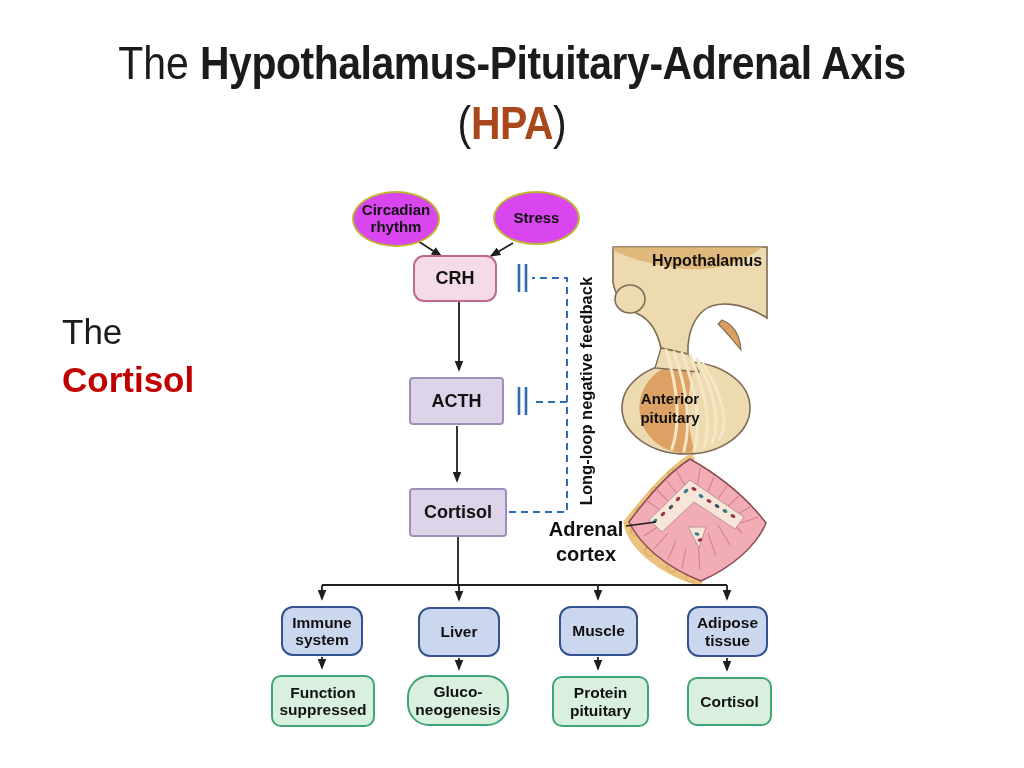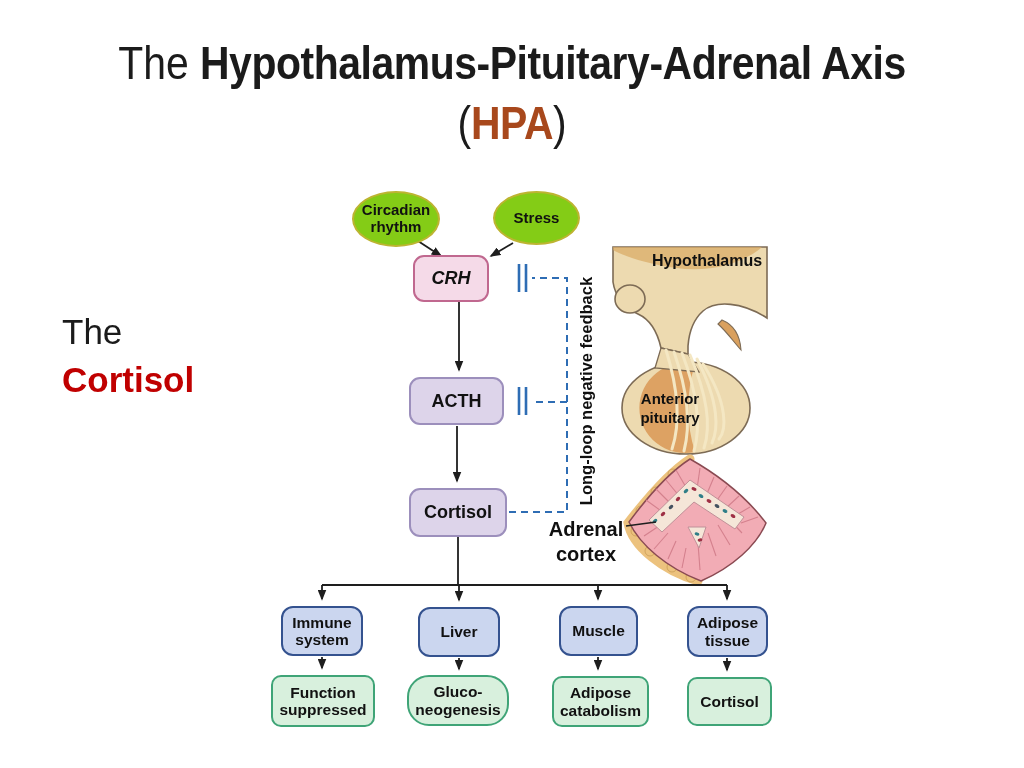--- a/index.html
+++ b/index.html
@@ -28,23 +28,23 @@
     font-size:35px; line-height:48px; font-weight:400; color:#1b1b1b;
   }
   .cap-red { font-weight:700; color:#C00000; }
 
   
   .node {
     position:absolute; display:flex; align-items:center; justify-content:center;
     text-align:center; font-weight:700; color:#111; box-sizing:border-box;
     line-height:1.12;
   }
-  .ellipse   { background:#84cc16; border:2px solid #BDB431; border-radius:50%; font-size:15px; }
+  .ellipse   { background:#d946ef; border:2px solid #BDB431; border-radius:50%; font-size:15px; }
   .box-pink  { background:#F5DAE8; border:2px solid #C0688F; border-radius:11px; font-size:18px; }
-  .box-purple{ background:#DDD4EA; border:2px solid #9C8FBC; border-radius:11px; font-size:18px;text-align:right; }
+  .box-purple{ background:#DDD4EA; border:2px solid #9C8FBC; border-radius:4px; font-size:18px;text-align:right; }
   .box-blue  { background:#CBD6EF; border:2.5px solid #34528F; border-radius:12px; font-size:15.5px; }
   .box-green { background:#D8F0DD; border:2px solid #3FA477; border-radius:10px; font-size:15.5px; }
 
   .anat-label { position:absolute; font-weight:700; color:#101010; text-align:center; line-height:1.25; }
   .lbl-hypo    { left:648px; top:251px; width:118px; font-size:16px; }
   .lbl-antpit  { left:630px; top:390px; width:80px;  font-size:15px; }
   .lbl-adrenal { left:548px; top:517px; width:76px;  font-size:20px; }
 
   .feedback-label {
     position:absolute; left:586px; top:391px;
@@ -175,21 +175,21 @@
   </g>
 </svg>
 
 <div class="node ellipse" style="left:352px; top:191px; width:88px; height:56px; padding:0 6px;">
   <span>Circadian rhythm</span>
 </div>
 <div class="node ellipse" style="left:493px; top:191px; width:87px; height:54px;">
   <span>Stress</span>
 </div>
 
-<div class="node box-pink" style="left:413px; top:255px; width:76px; height:47px;font-style:italic;">
+<div class="node box-pink" style="left:413px; top:255px; width:84px; height:47px;">
   <span>CRH</span>
 </div>
 <div class="node box-purple" style="left:409px; top:377px; width:95px; height:48px;">
   <span>ACTH</span>
 </div>
 <div class="node box-purple" style="left:409px; top:488px; width:98px; height:49px;">
   <span>Cortisol</span>
 </div>
 
 <div class="node box-blue" style="left:281px; top:606px; width:82px; height:50px; padding:0 8px;">
@@ -205,21 +205,21 @@
   <span>Adipose tissue</span>
 </div>
 
 <div class="node box-green" style="left:271px; top:675px; width:104px; height:52px; padding:0 2px;">
   <span>Function suppressed</span>
 </div>
 <div class="node box-green" style="left:407px; top:675px; width:102px; height:51px; padding:0 8px;border-radius:22px;">
   <span>Gluco-neogenesis</span>
 </div>
 <div class="node box-green" style="left:552px; top:676px; width:97px; height:51px; padding:0 4px;">
-  <span>Adipose catabolism</span>
+  <span>Protein pituitary</span>
 </div>
 <div class="node box-green" style="left:687px; top:677px; width:85px; height:49px;">
   <span>Cortisol</span>
 </div>
 
 <div class="anat-label lbl-hypo">Hypothalamus</div>
 <div class="anat-label lbl-antpit">Anterior pituitary</div>
 <div class="anat-label lbl-adrenal">Adrenal cortex</div>
 
 <div class="feedback-label">Long-loop negative feedback</div>

